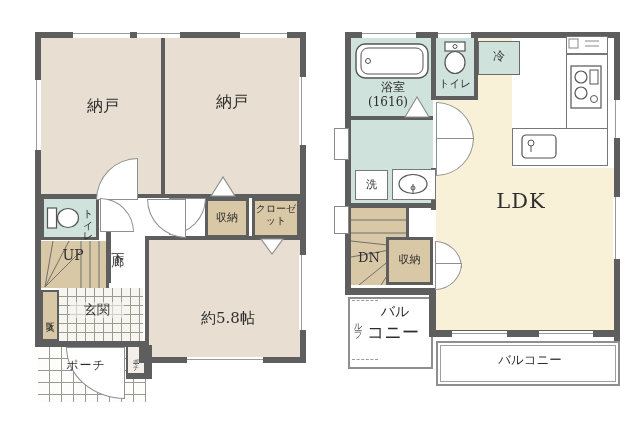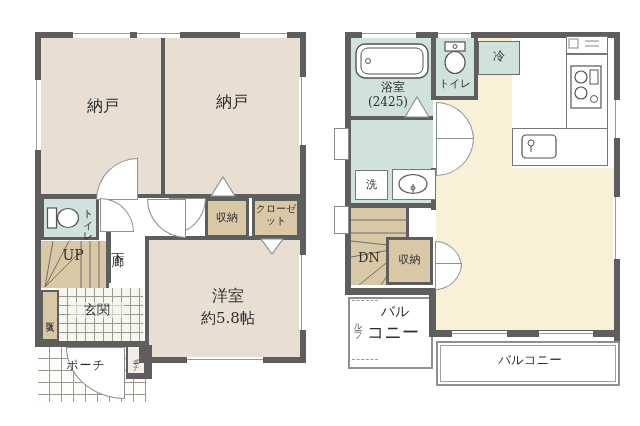--- a/index.html
+++ b/index.html
@@ -86,21 +86,20 @@
 
   <svg class="abs" style="left:46px;top:203px;" width="34" height="30">
     <rect x="1.5" y="5" width="9" height="20" fill="#fff" stroke="#555" stroke-width="1.2"></rect>
     <ellipse cx="22" cy="15" rx="10.5" ry="9.5" fill="#fff" stroke="#555" stroke-width="1.2"></ellipse>
   </svg>
 
   <div class="lbl" style="left:67px;top:96px;width:72px;font-size:16px;">納戸</div>
   <div class="lbl" style="left:196px;top:92px;width:72px;font-size:16px;">納戸</div>
   <div class="lbl" style="left:206px;top:211px;width:42px;font-size:11px;">収納</div>
   <div class="lbl wrap" style="left:255px;top:203px;width:42px;font-size:10px;">クローゼット</div>
-  <div class="lbl" style="left:192px;top:286px;width:72px;font-size:16px;">洋室</div>
   <div class="lbl" style="left:182px;top:309px;width:92px;font-size:15px;">約5.8帖</div>
   <div class="lbl vlbl" style="left:81px;top:199px;height:40px;font-size:10px;">トイレ</div>
   <div class="lbl vlbl" style="left:109px;top:221px;height:44px;font-size:13px;">廊下</div>
   <div class="lbl" style="left:56px;top:247px;width:34px;font-size:14px;">UP</div>
   <div class="lbl vlbl" style="left:45px;top:293px;height:46px;font-size:8.5px;">下駄入</div>
   <div class="lbl" style="left:70px;top:302px;width:54px;font-size:13px;background:rgba(247,245,239,.6);">玄関</div>
   <div class="lbl" style="left:53px;top:358px;width:66px;font-size:12px;letter-spacing:1px;">ポーチ</div>
   <div class="lbl vlbl" style="left:132px;top:347px;height:26px;font-size:6.5px;">ポーチ</div>
 
   <div class="room" style="left:436px;top:38px;width:178px;height:292px;background:#f8f1d8;"></div>
@@ -195,23 +194,24 @@
   <div class="win-h" style="left:362px;top:31px;width:54px;"></div>
   <div class="win-h" style="left:438px;top:31px;width:33px;"></div>
   <div class="win-v" style="left:613px;top:100px;height:38px;"></div>
   <div class="win-v" style="left:613px;top:197px;height:62px;"></div>
   <div class="win-h" style="left:452px;top:331px;width:55px;"></div>
   <div class="win-h" style="left:539px;top:331px;width:54px;"></div>
   <div class="bay" style="left:334px;top:128px;width:13px;height:30px;"></div>
   <div class="bay" style="left:334px;top:206px;width:13px;height:26px;"></div>
 
   <div class="lbl" style="left:357px;top:80px;width:72px;font-size:12px;">浴室</div>
-  <div class="lbl" style="left:352px;top:95px;width:72px;font-size:12px;">(2425)</div>
+  <div class="lbl" style="left:352px;top:95px;width:72px;font-size:12px;">(1616)</div>
   <div class="lbl" style="left:435px;top:77px;width:40px;font-size:10.5px;">トイレ</div>
   <div class="lbl" style="left:478px;top:49px;width:42px;font-size:12px;">冷</div>
+  <div class="lbl" style="left:485px;top:188px;width:72px;font-size:21px;letter-spacing:1px;">LDK</div>
   <div class="lbl" style="left:352px;top:250px;width:34px;font-size:13px;">DN</div>
   <div class="lbl" style="left:388px;top:253px;width:43px;font-size:11px;">収納</div>
   <div class="lbl vlbl" style="left:353px;top:305px;height:44px;font-size:8.5px;color:#4a4a4a;">ルーフ</div>
   <div class="lbl" style="left:368px;top:303px;width:54px;font-size:14px;">バル</div>
   <div class="lbl" style="left:362px;top:322px;width:62px;font-size:17px;">コニー</div>
   <div class="dim" style="left:352px;top:300px;"></div>
   <div class="dim" style="left:352px;top:359px;"></div>
   <div class="lbl" style="left:492px;top:352px;width:76px;font-size:12.5px;">バルコニー</div>
 
 </div>

